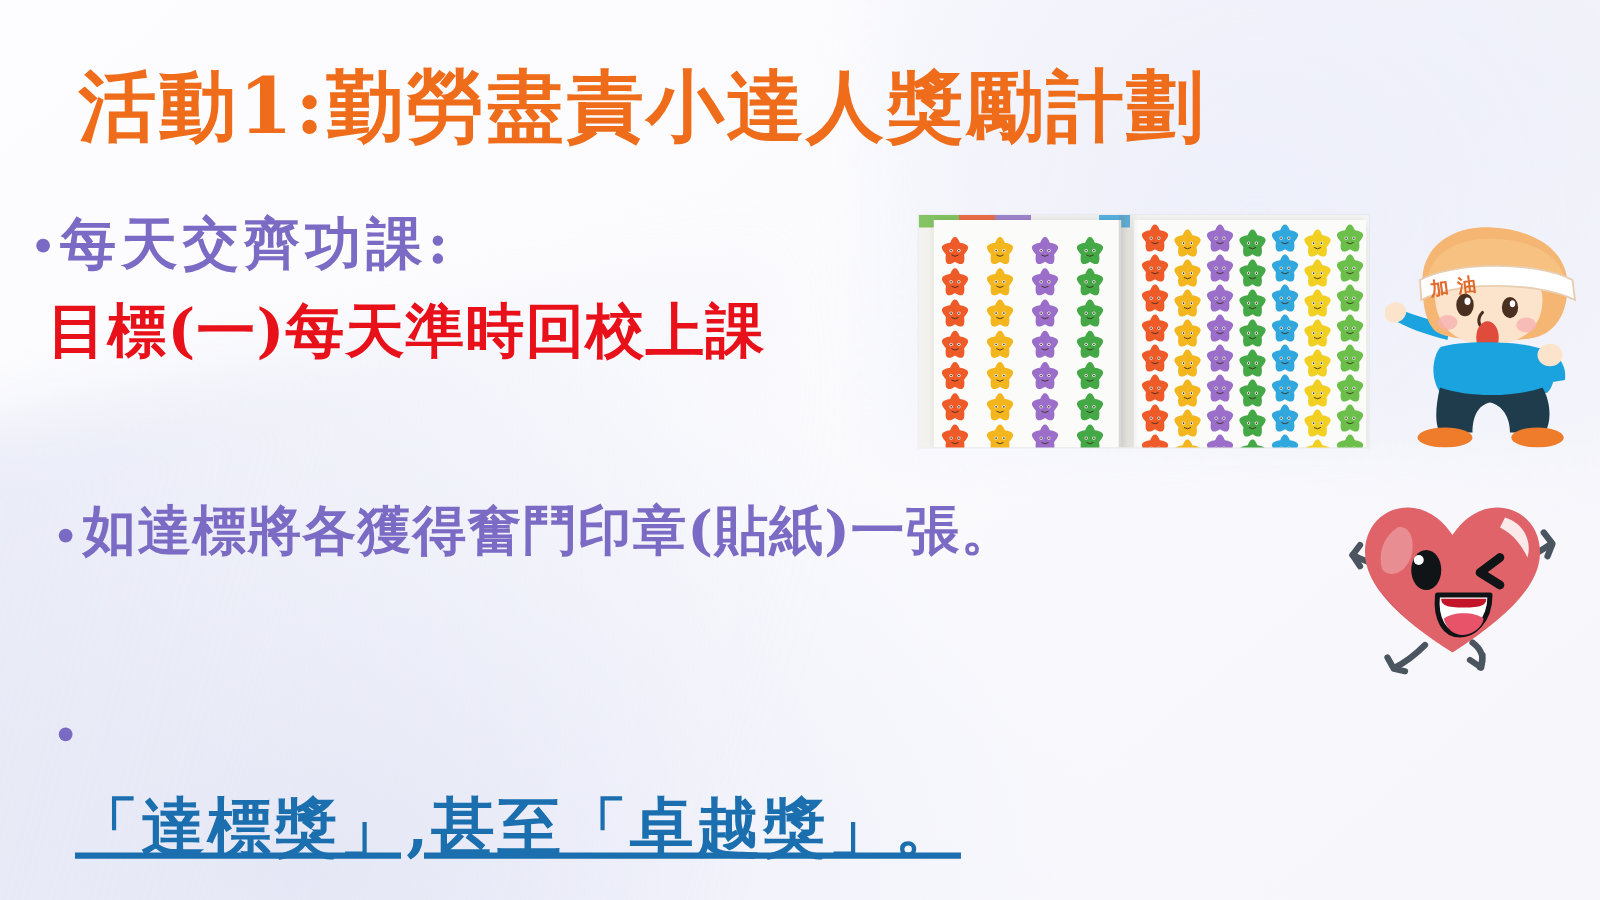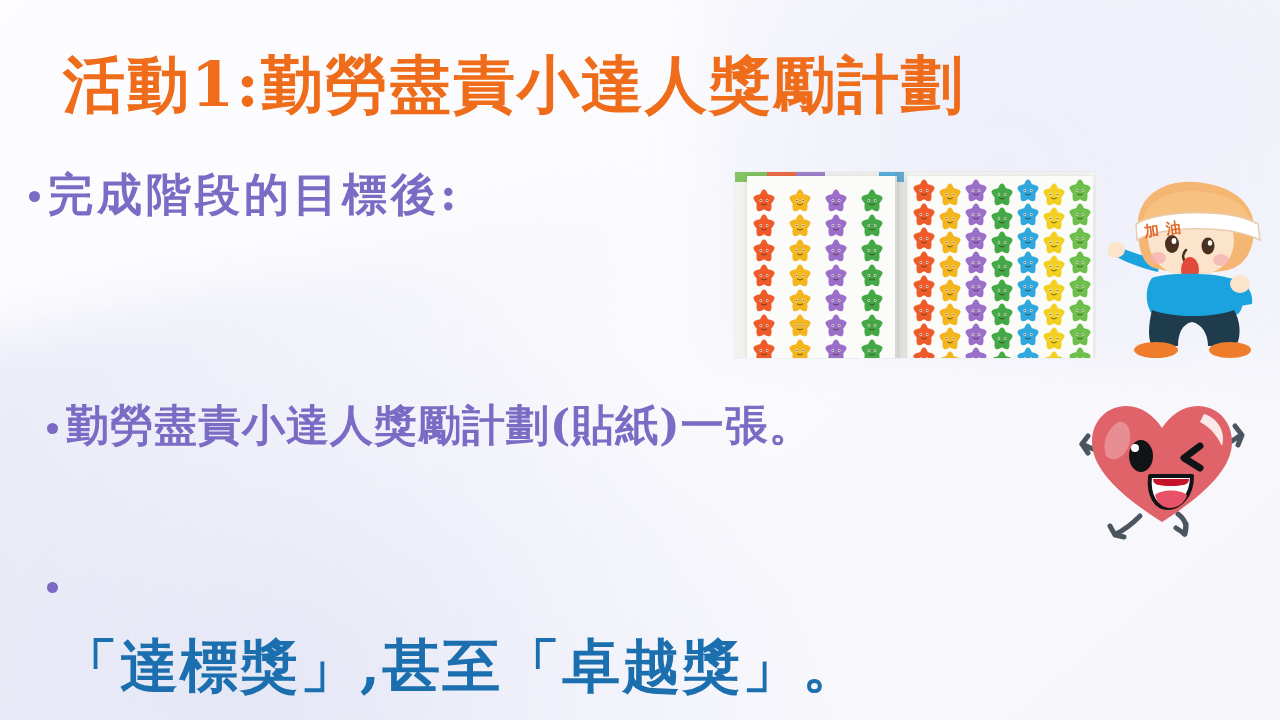--- a/index.html
+++ b/index.html
@@ -72,21 +72,21 @@
     width: 11px;
     height: 11px;
     border-radius: 50%;
     background: #7a6ac4;
   }
   .l-week   { left: 48px;  top: 168px; font-size: 45px; color: #7b6bc4; letter-spacing: 4px; }
   .l-goal1  { left: 38px;  top: 238px; font-size: 47px; color: #e8111a; letter-spacing: 1px; z-index: 4; }
   .l-goal2  { left: 148px; top: 310px; font-size: 47px; color: #e8111a; letter-spacing: 1px; z-index: 4; }
   .l-stamp  { left: 66px;  top: 400px; font-size: 43px; color: #7b6bc4; letter-spacing: 1px; }
   .l-year1  { left: 72px;  top: 566px; font-size: 45px; color: #1b6faf; letter-spacing: 2px; }
-  .l-year2  { left: 60px;  top: 632px; font-size: 58px; color: #1b6faf; letter-spacing: 2px; }
+  .l-year2  { left: 60px;  top: 632px; font-size: 51px; color: #1b6faf; letter-spacing: 2px; text-decoration: underline; }
 
   .dot-week  { left: 29px; top: 191px; }
   .dot-stamp { left: 47px; top: 423px; }
   .dot-year  { left: 47px; top: 582px; }
 
   
   .photo {
     position: absolute;
     left: 735px;
     top: 172px;
@@ -166,25 +166,26 @@
 
   <div class="bg-wash"></div>
   <div class="bg-wash-2"></div>
 
   <div class="title">活動1:勤勞盡責小達人獎勵計劃</div>
 
   <span class="bullet-dot dot-week"></span>
   <span class="bullet-dot dot-stamp"></span>
   <span class="bullet-dot dot-year"></span>
 
-  <div class="line l-week">完成階段的目標後:</div>
-
-
-
-  <div class="line l-stamp">勤勞盡責小達人獎勵計劃(貼紙)一張。</div>
+  <div class="line l-week">每天交齊功課:</div>
+
+  <div class="line l-goal1">目標(一)每天準時回校上課</div>
+
+
+  <div class="line l-stamp">如達標將各獲得奮鬥印章(貼紙)一張。</div>
 
 
   <div class="line l-year2">「達標獎」,甚至「卓越獎」。</div>
 
   <div class="photo">
     <div class="topstrip"></div>
     <div class="sheet sheet-a"></div>
     <div class="sheet sheet-b"></div>
     <div class="gutter"></div>
     <div class="star-grid" id="star-grid">

